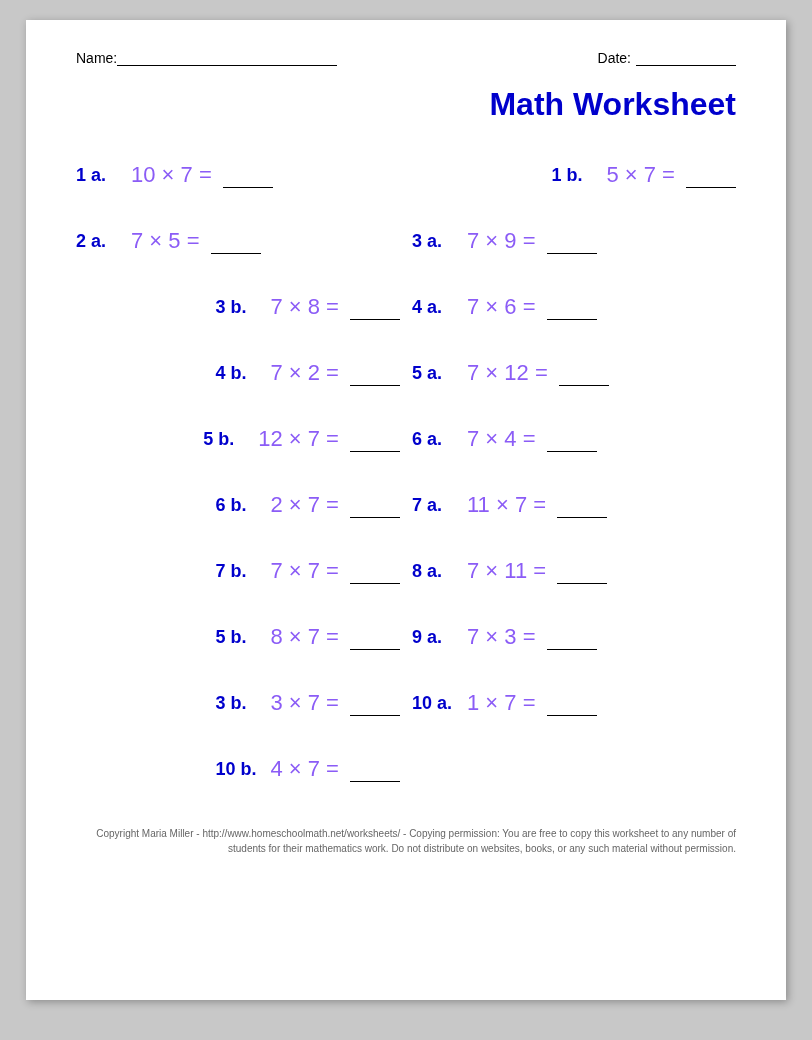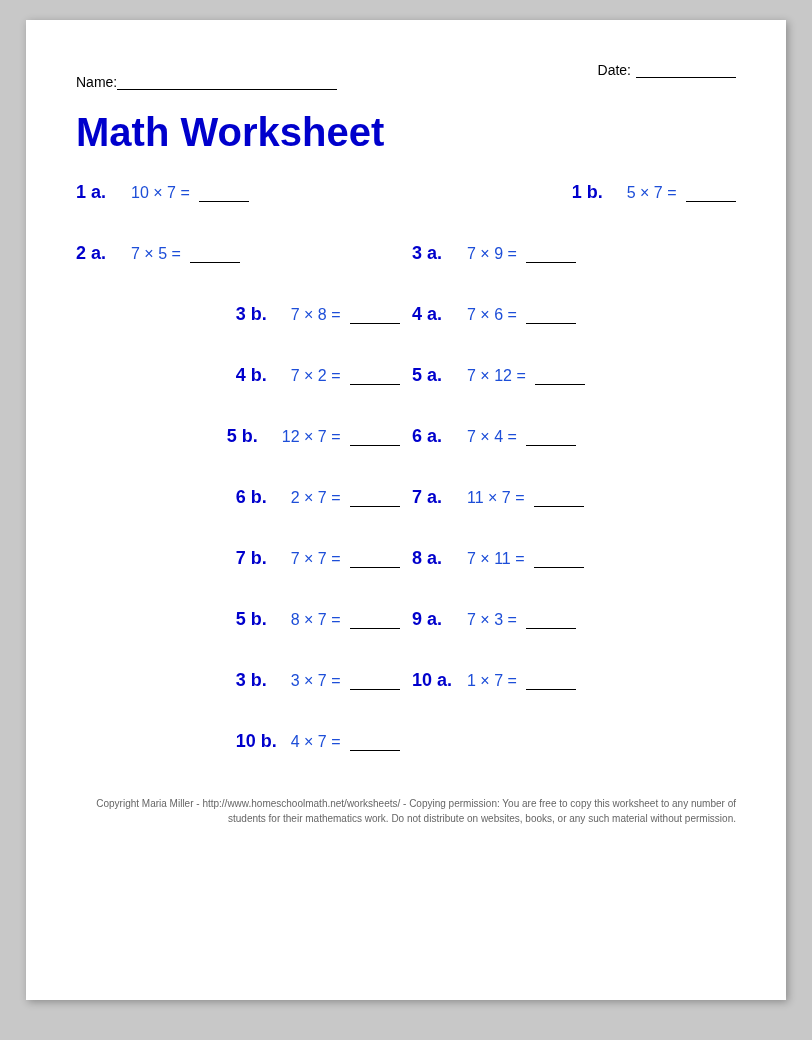--- a/index.html
+++ b/index.html
@@ -32,21 +32,20 @@
       justify-content: space-between;
       align-items: center;
       margin-bottom: 20px;
       font-size: 14px;
       color: #000;
     }
 
     .name-field {
       display: flex;
       align-items: center;
-      margin-top: 24px;
     }
 
     .name-line {
       border-bottom: 1px solid #000;
       width: 220px;
       display: inline-block;
       height: 16px;
     }
 
     .date-field {
@@ -56,25 +55,25 @@
     }
 
     .date-line {
       border-bottom: 1px solid #000;
       width: 100px;
       display: inline-block;
       height: 16px;
     }
 
     .title {
-      text-align: left;
-      font-size: 40px;
+      text-align: right;
+      font-size: 32px;
       font-weight: bold;
       color: #0000cc;
-      margin-bottom: 13px;
+      margin-bottom: 25px;
       font-family: Arial, sans-serif;
     }
 
     .problems-grid {
       display: grid;
       grid-template-columns: 1fr 1fr;
       gap: 12px;
       width: 100%;
     }
 
@@ -87,22 +86,22 @@
 
     .problem-number {
       color: #0000cc;
       font-weight: bold;
       font-size: 18px;
       min-width: 55px;
       font-family: Arial, sans-serif;
     }
 
     .problem-text {
-      color: #1d4ed8;
-      font-size: 16px;
+      color: #8b5cf6;
+      font-size: 22px;
       font-family: Arial, sans-serif;
     }
 
     .answer-line {
       display: inline-block;
       border-bottom: 1px solid #000;
       width: 50px;
       margin-left: 5px;
       height: 18px;
       vertical-align: bottom;

